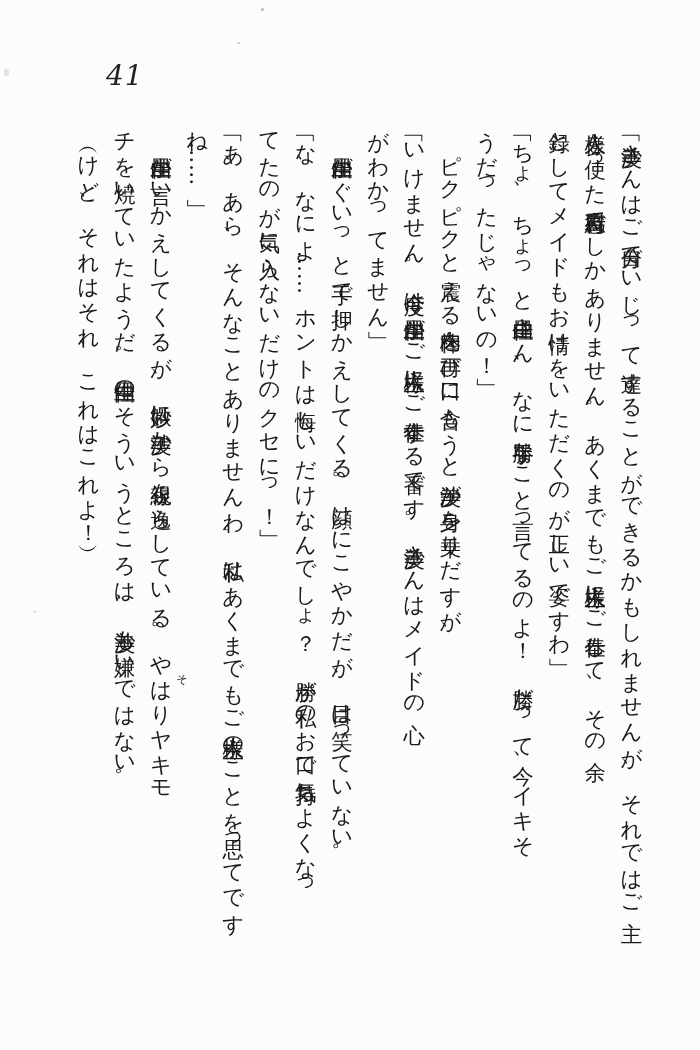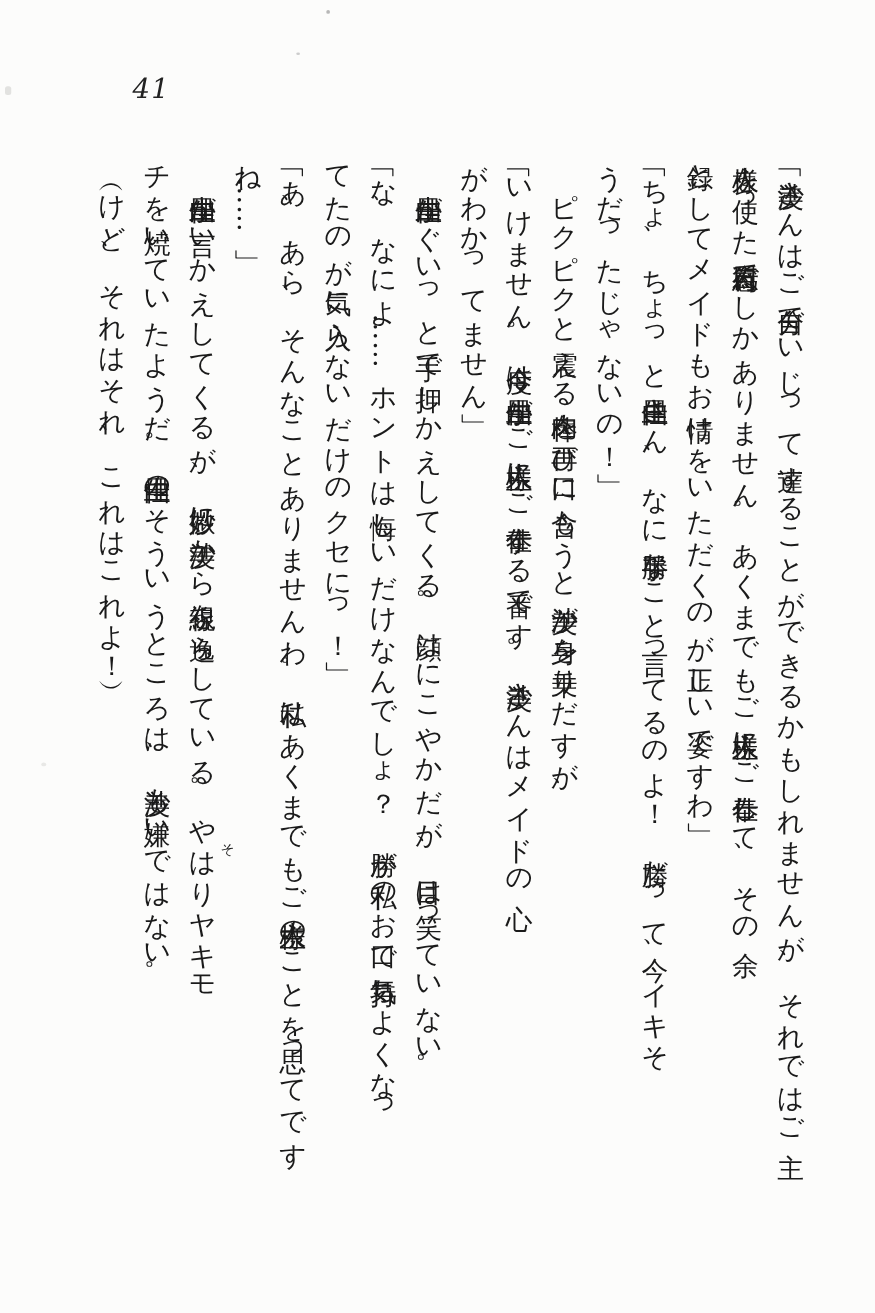--- a/index.html
+++ b/index.html
@@ -6,21 +6,21 @@
   html,body { width:700px; height:1050px; }
   body {
     position:relative;
     background:#fcfcfb;
     font-family:"DejaVu Serif","Liberation Serif",serif;
     overflow:hidden;
   }
   .page-number {
     position:absolute;
     top:59px; left:106px;
-    font-size:22px;
+    font-size:28px;
     font-style:italic;
     color:#222;
     letter-spacing:1px;
   }
   .text-area {
     position:absolute;
     top:117px; right:51px;
     width:580px; height:868px;
     writing-mode:vertical-rl;
     font-size:21.4px;

